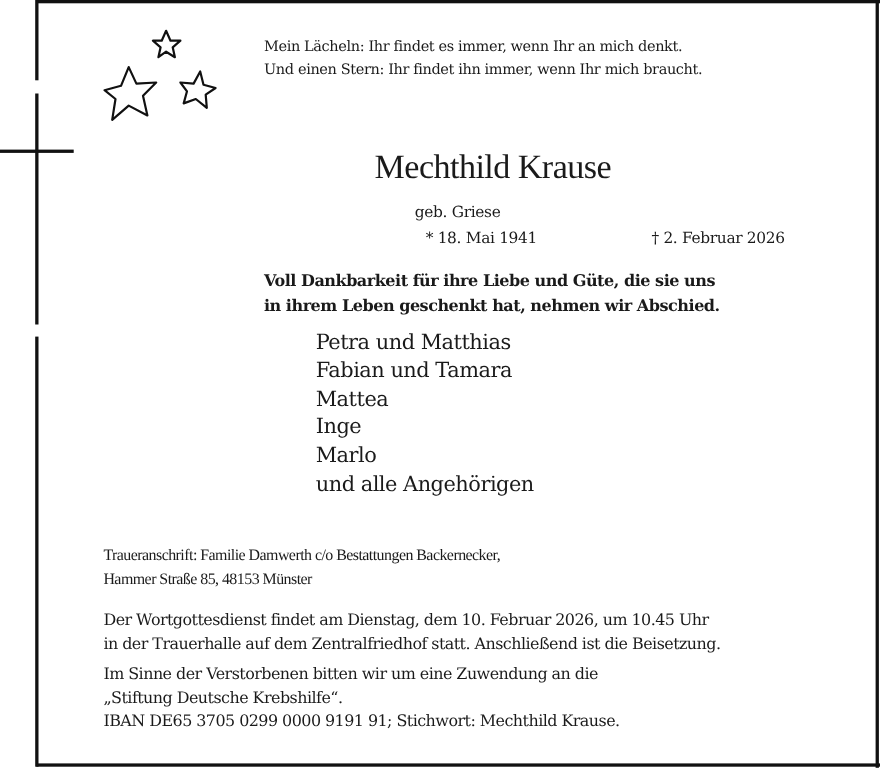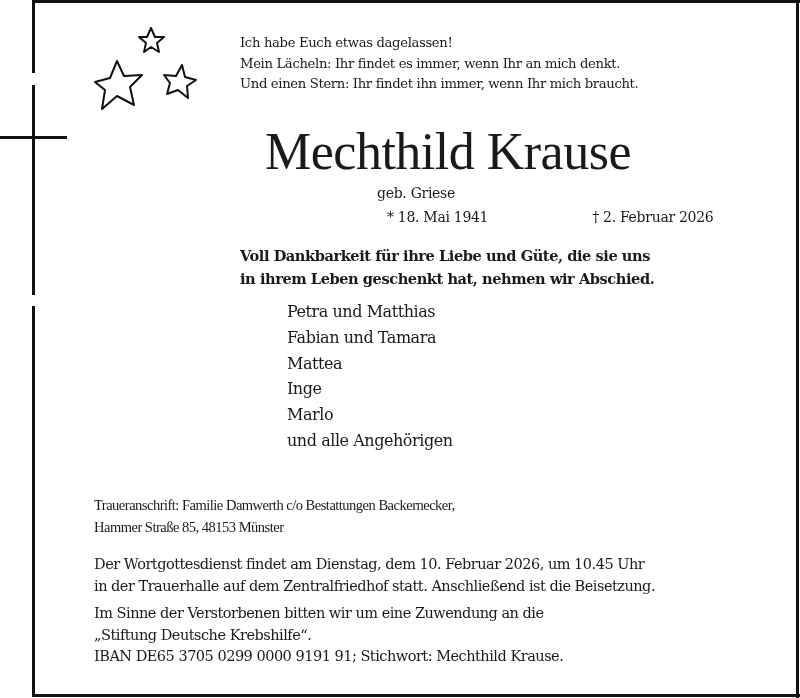--- a/index.html
+++ b/index.html
@@ -1,27 +1,27 @@
 <!DOCTYPE html>
 <html><head>
 <meta charset="utf-8">
 <style>
   html, body { margin:0; padding:0; background:#ffffff; }
   body { width:800px; height:698px; position:relative; overflow:hidden;
          font-family:"DejaVu Serif", serif; color:#1a1a1a; }
   .line { position:absolute; background:#111; }
   .txt { position:absolute; white-space:nowrap; }
   .poem { left:240px; top:33px; font-size:13.2px; line-height:20.5px; letter-spacing:-0.35px; }
-  .name { left:0; width:800px; text-align:center; top:127px; font-size:52px; line-height:50px; letter-spacing:-0.5px; padding-left:96px; box-sizing:border-box; font-family:"Liberation Serif", serif; }
+  .name { left:0; width:800px; text-align:center; top:127px; font-size:31px; line-height:50px; letter-spacing:-0.5px; padding-left:96px; box-sizing:border-box; font-family:"Liberation Serif", serif; }
   .birthname { left:0; width:736px; padding-left:96px; box-sizing:border-box; text-align:center; top:183px; font-size:14px; line-height:20px; letter-spacing:-0.3px; }
   .dates { left:356px; top:207px; font-size:14px; line-height:20px; letter-spacing:-0.3px; }
   .dates span { display:inline-block;margin-left:31px; }
   .dates .sep { width:42px; }
   .intro { left:240px; top:245px; font-size:14.6px; line-height:22.5px; letter-spacing:-0.45px;font-weight:bold; }
-  .family { left:287px; top:299px; font-size:16px; line-height:25.8px; letter-spacing:-0.45px; }
+  .family { left:287px; top:299px; font-size:19px; line-height:25.8px; letter-spacing:-0.45px; }
   .block { left:94px; font-size:14.5px; line-height:22px; letter-spacing:-0.5px; }
   .addr { top:494px;font-family:Liberation Serif, serif; }
   .service { top:553px; }
   .donate { top:603px; line-height:21.5px; }
   .row { display:block; }
   svg.stars { position:absolute; left:90px; top:25px; }
 </style>
 </head>
 <body>
 
@@ -35,21 +35,20 @@
 
 <svg class="stars" width="115" height="90" viewBox="0 0 115 90">
   <g fill="#fff" stroke="#111" stroke-width="2" stroke-linejoin="round">
     <polygon points="61,3 65,12 74,12 67,18 69,27 61,22 54,27 56,18 49,12 57,12"></polygon>
     <polygon points="27,36 34,51 52,50 40,62 44,80 27,71 12,84 15,65 5,57 20,53"></polygon>
     <polygon points="92,40 95,52 106,55 97,61 98,73 88,65 77,69 80,58 74,50 86,51"></polygon>
   </g>
 </svg>
 
 <div class="txt poem">
-  <span class="row">Ich habe Euch etwas dagelassen!</span>
   <span class="row">Mein Lächeln: Ihr findet es immer, wenn Ihr an mich denkt.</span>
   <span class="row">Und einen Stern: Ihr findet ihn immer, wenn Ihr mich braucht.</span>
 </div>
 
 <div class="txt name">Mechthild Krause</div>
 <div class="txt birthname">geb. Griese</div>
 <div class="txt dates">
   <span>* 18. Mai 1941</span><span class="sep"></span><span>† 2. Februar 2026</span>
 </div>
 

